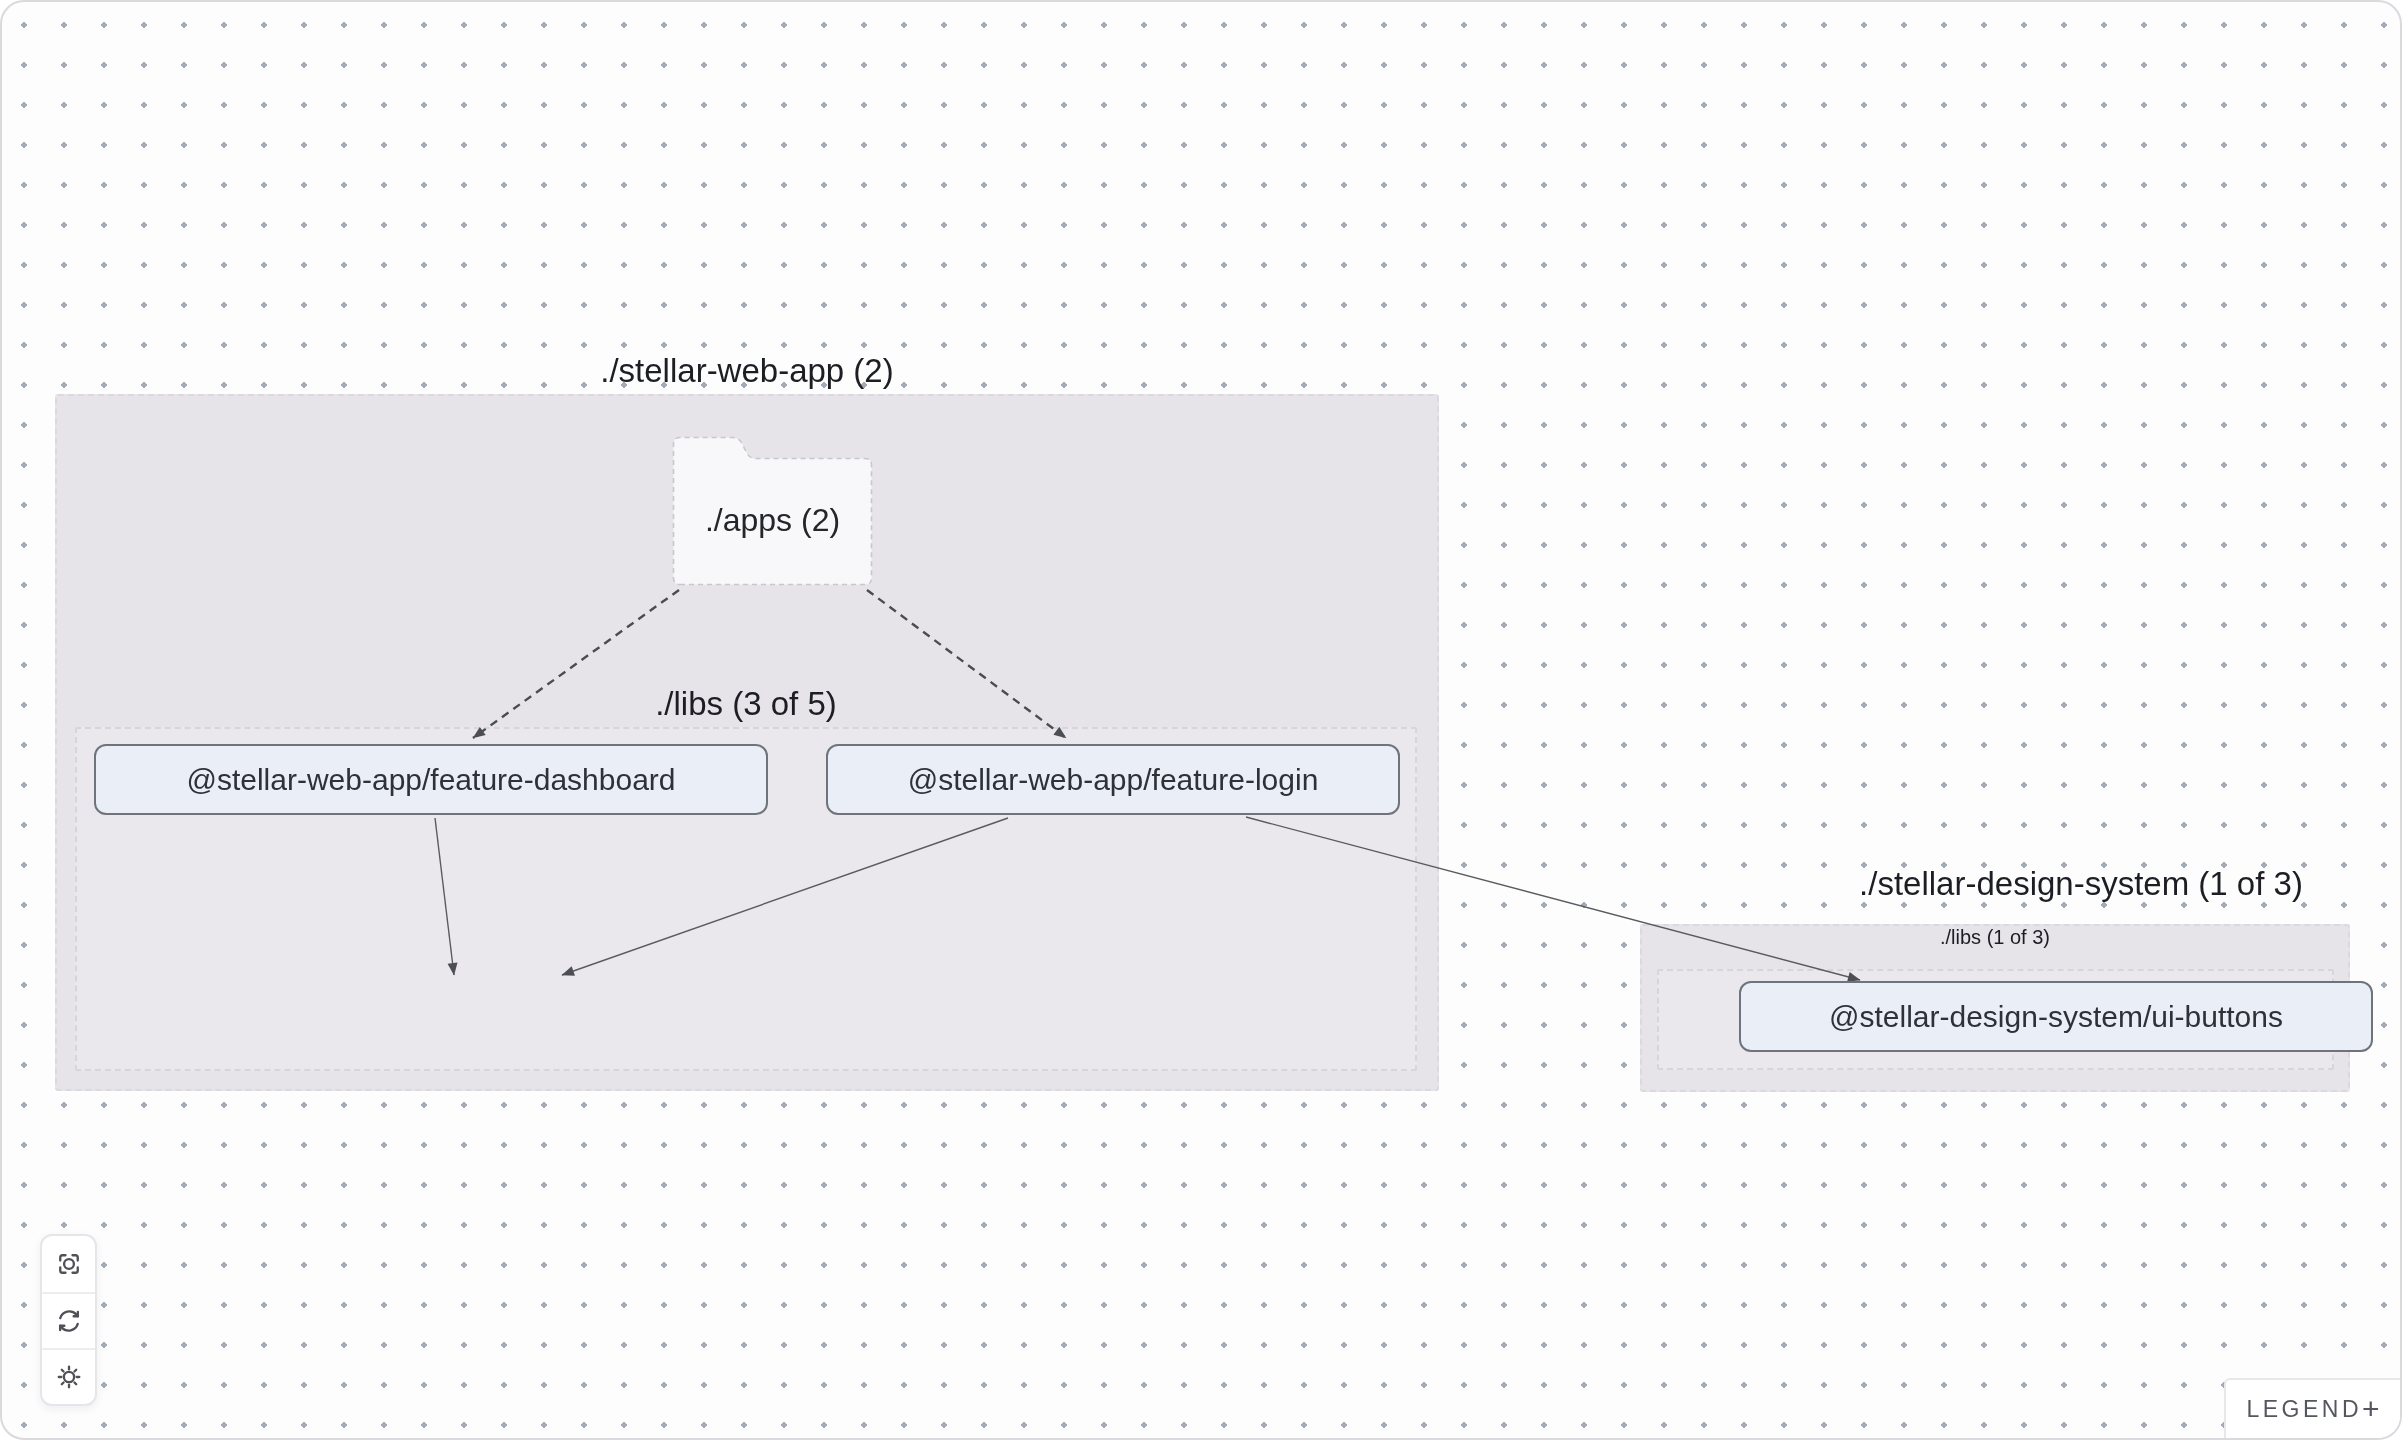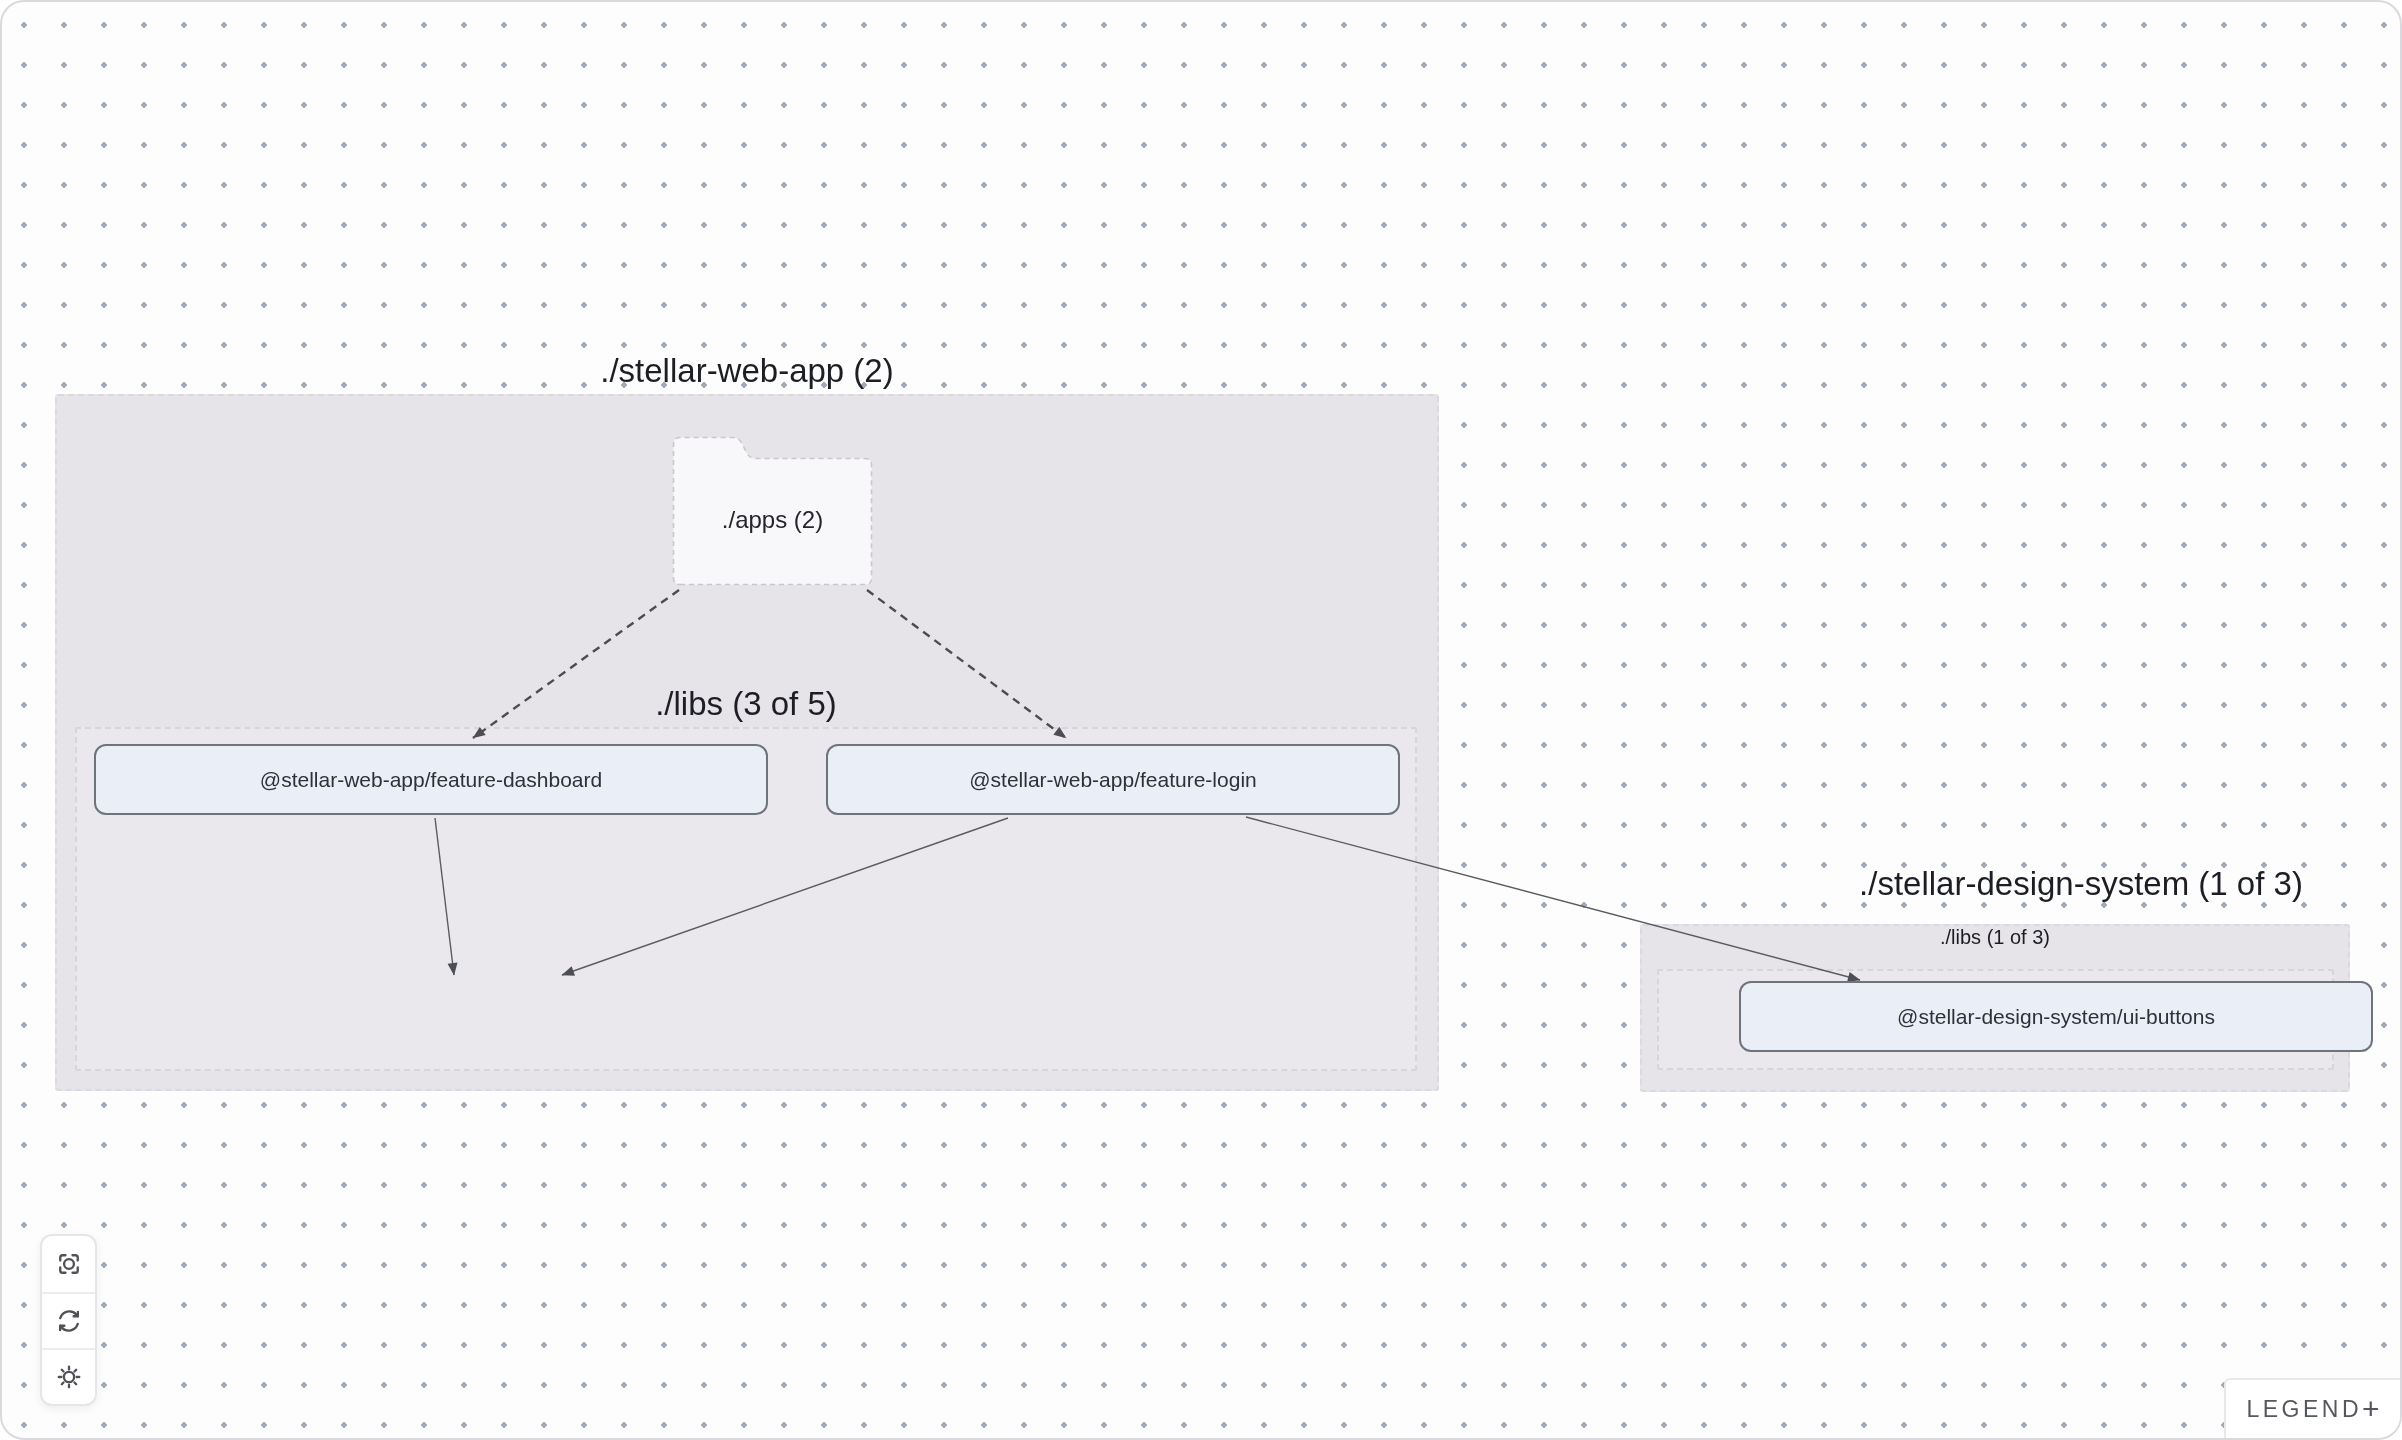--- a/index.html
+++ b/index.html
@@ -47,38 +47,38 @@
     z-index: 3;
     white-space: nowrap;
   }
 
   
   .folder { position: absolute; left: 670px; top: 434px; width: 201px; height: 150px; z-index: 4; }
   .folder svg { position: absolute; left: 0; top: 0; }
   .folder-label {
     position: absolute; left: 0; top: 20px; width: 201px; height: 128px;
     display: flex; align-items: center; justify-content: center;
-    font-size: 24px; color: #24262b; z-index: 5;
+    font-size: 32px; color: #24262b; z-index: 5;
   }
 
   
   .edges { position: absolute; left: 0; top: 0; z-index: 6; pointer-events: none; }
   .edge-dashed { stroke: #4a4c50; stroke-width: 2.4; stroke-dasharray: 8 6; fill: none; }
   .edge-solid  { stroke: #595b5f; stroke-width: 1.4; fill: none; }
 
   
   .node {
     position: absolute;
     height: 71px;
     box-sizing: border-box;
     background: #e9eef7;
     border: 2px solid #6f737b;
     border-radius: 12px;
     display: flex; align-items: center; justify-content: center;
-    font-size: 21px; color: #2e3138;
+    font-size: 30px; color: #2e3138;
     z-index: 7;
     white-space: nowrap;
     cursor: pointer;
   }
 
   
   .toolbar {
     position: absolute; left: 38px; top: 1232px;
     width: 57px;
     background: #ffffff;

